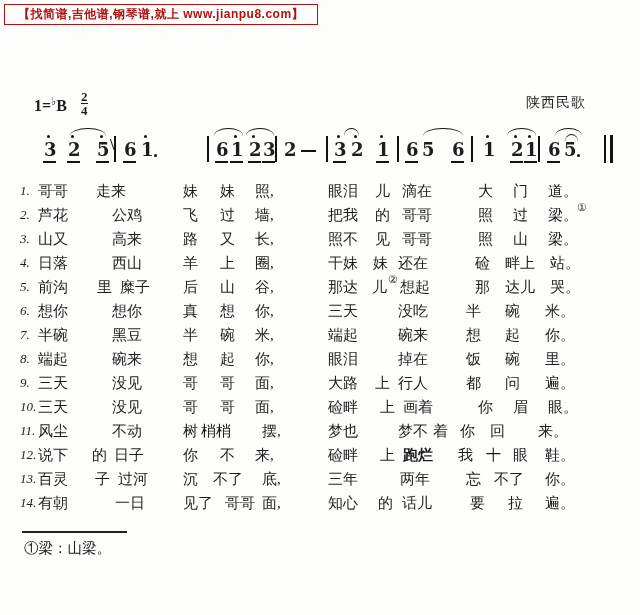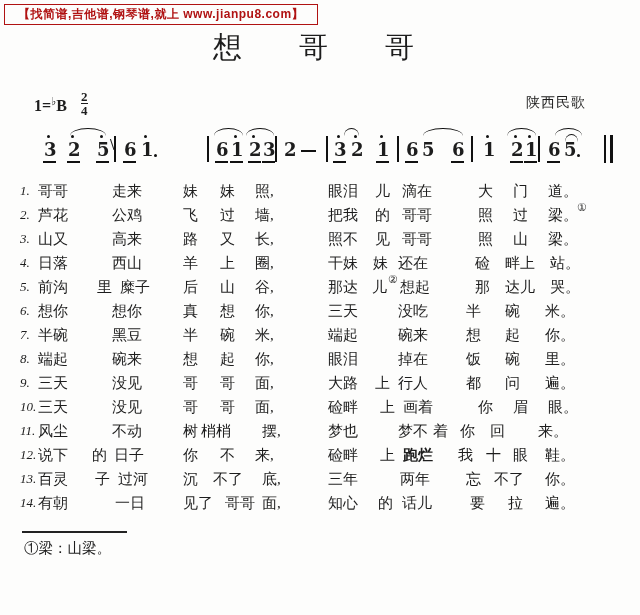--- a/index.html
+++ b/index.html
@@ -50,21 +50,20 @@
   #footnotes{position:absolute;left:24px;top:537px;font-size:14.5px;line-height:23px;}
   #footnotes p{margin:0;}
 </style>
 </head>
 <body>
 
 <div id="page">
 
   <div class="banner">【找简谱,吉他谱,钢琴谱,就上 www.jianpu8.com】</div>
 
-  <div class="title">想哥哥</div>
 
   <div class="keysig">
     <span>1=</span><span class="flat">♭</span><span>B</span><span class="meter"><span class="num">2</span><span class="den">4</span></span>
   </div>
 
   <div class="source">陕西民歌</div>
 
   <div id="melody">
       <div class="note" style="left: 44px;">3</div>
       <div class="hidot" style="left: 47px;"></div>
@@ -134,21 +133,21 @@
       <div class="breath" style="left: 110px;">\</div>
       <div class="dash" style="left: 301px;"></div>
       <div class="fbar" style="left: 604px; width: 2px;"></div>
       <div class="fbar" style="left: 610px; width: 3px;"></div>
     </div>
 
   <div id="verses">
       <div class="vrow" style="top: 0px;">
         <span class="vnum">1.</span>
         <span class="tok" style="left: 38px;">哥哥</span>
-        <span class="tok" style="left: 112px; font-family: Liberation Serif, serif;">走来</span>
+        <span class="tok" style="left: 96px; font-family: Liberation Serif, serif;">走来</span>
         <span class="tok" style="left: 183px;">妹</span>
         <span class="tok" style="left: 220px;">妹</span>
         <span class="tok" style="left: 255px;">照,</span>
         <span class="tok" style="left: 328px;">眼泪</span>
         <span class="tok" style="left: 375px;">儿</span>
         <span class="tok" style="left: 402px;">滴在</span>
         <span class="tok" style="left: 478px;">大</span>
         <span class="tok" style="left: 513px;">门</span>
         <span class="tok" style="left: 548px;">道。</span>
       </div>

